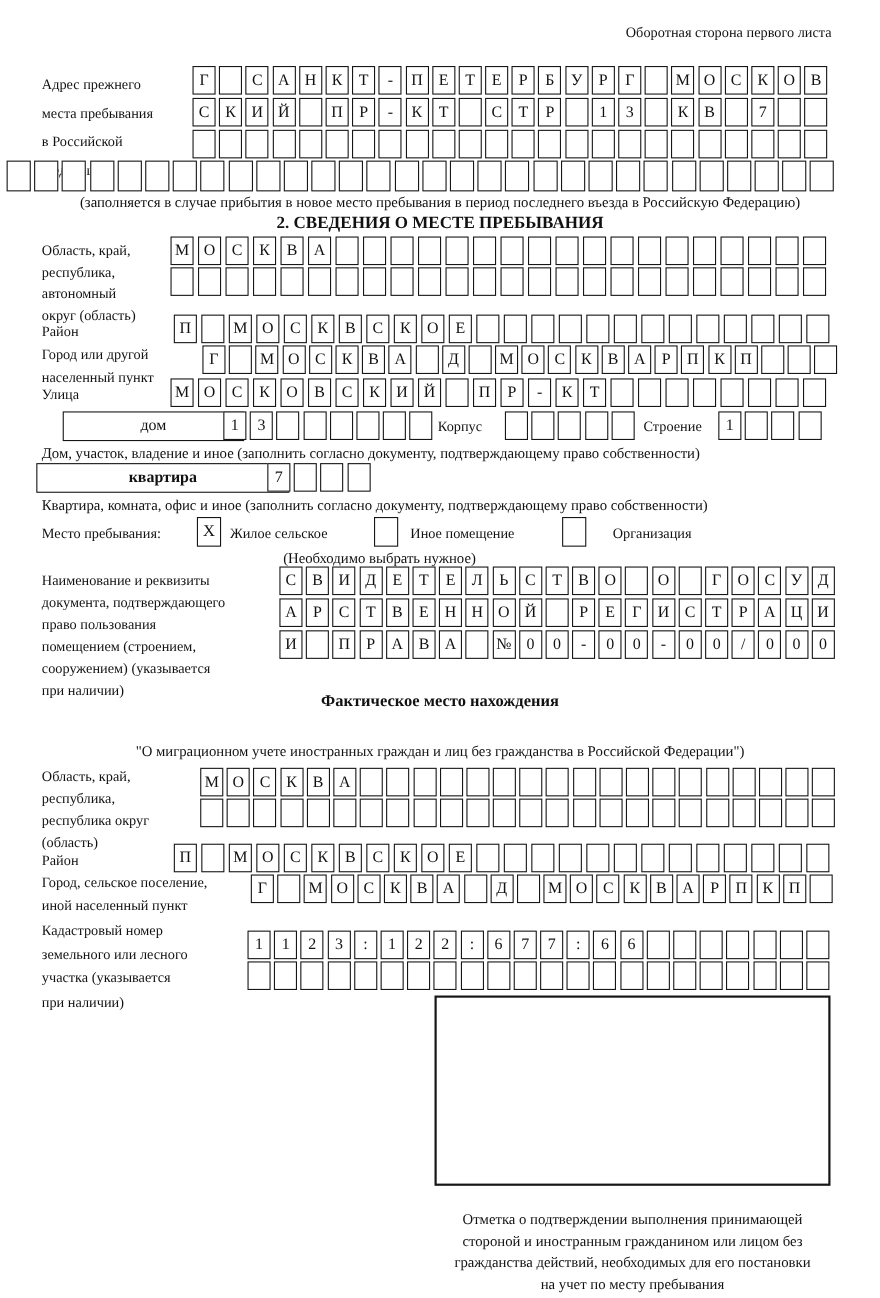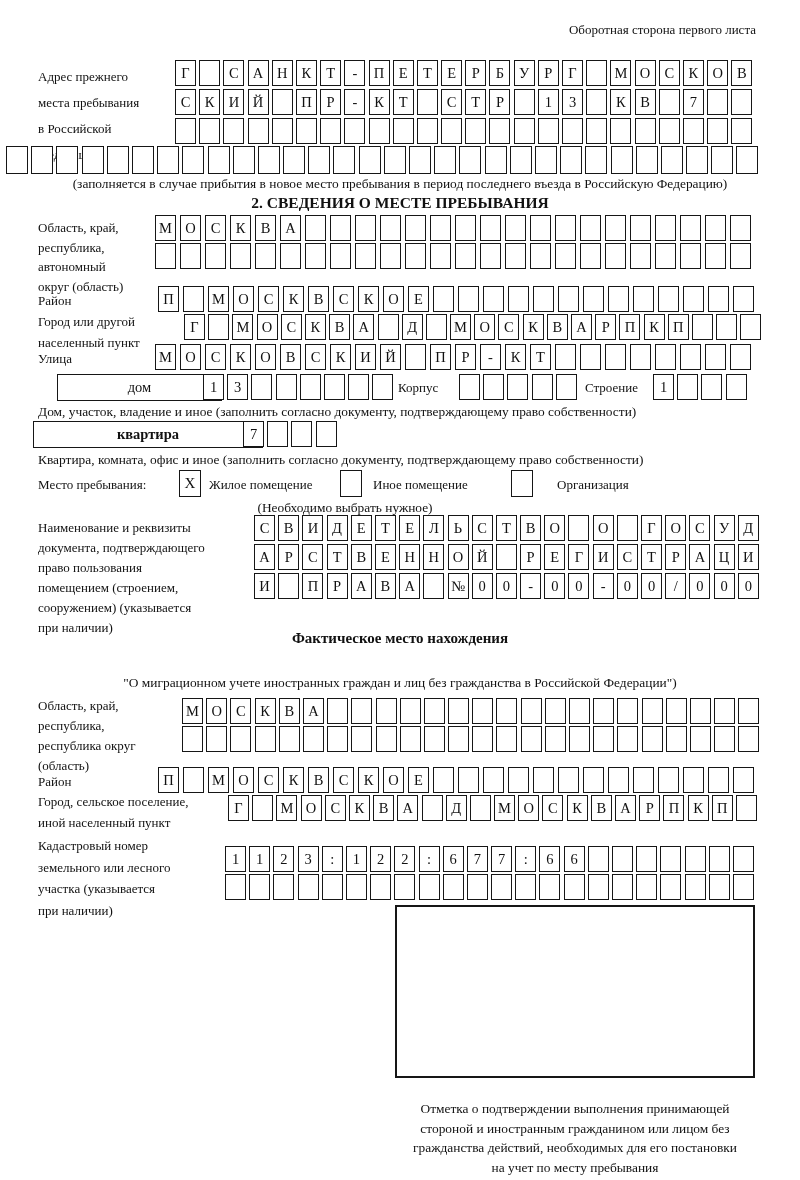--- a/index.html
+++ b/index.html
@@ -327,21 +327,21 @@
   <div class="boxrow" style="left:243px;top:421px;">
       <span class="cell">7</span>
       <span class="cell"></span>
       <span class="cell"></span>
       <span class="cell"></span>
     </div>
   <div class="abs note" style="left:38px;top:452px;">Квартира, комната, офис и иное (заполнить согласно документу, подтверждающему право собственности)</div>
 
   <div class="abs lbl" style="left:38px;top:475px;">Место пребывания:</div>
   <div class="chk" style="left:179px;top:470px;">X</div>
-  <div class="abs lbl" style="left:209px;top:475px;">Жилое помещение</div>
+  <div class="abs lbl" style="left:209px;top:475px;">Жилое сельское</div>
   <div class="chk" style="left:340px;top:470px;"></div>
   <div class="abs lbl" style="left:373px;top:475px;">Иное помещение</div>
   <div class="chk" style="left:511px;top:470px;"></div>
   <div class="abs lbl" style="left:557px;top:475px;">Организация</div>
   <div class="abs note" style="left:180px;top:500px;width:330px;text-align:center;">(Необходимо выбрать нужное)</div>
 
   <div class="abs lbl" style="left:38px;top:518px;line-height:20px;">
     <div>Наименование и реквизиты</div>
     <div>документа, подтверждающего</div>
     <div>право пользования</div>

